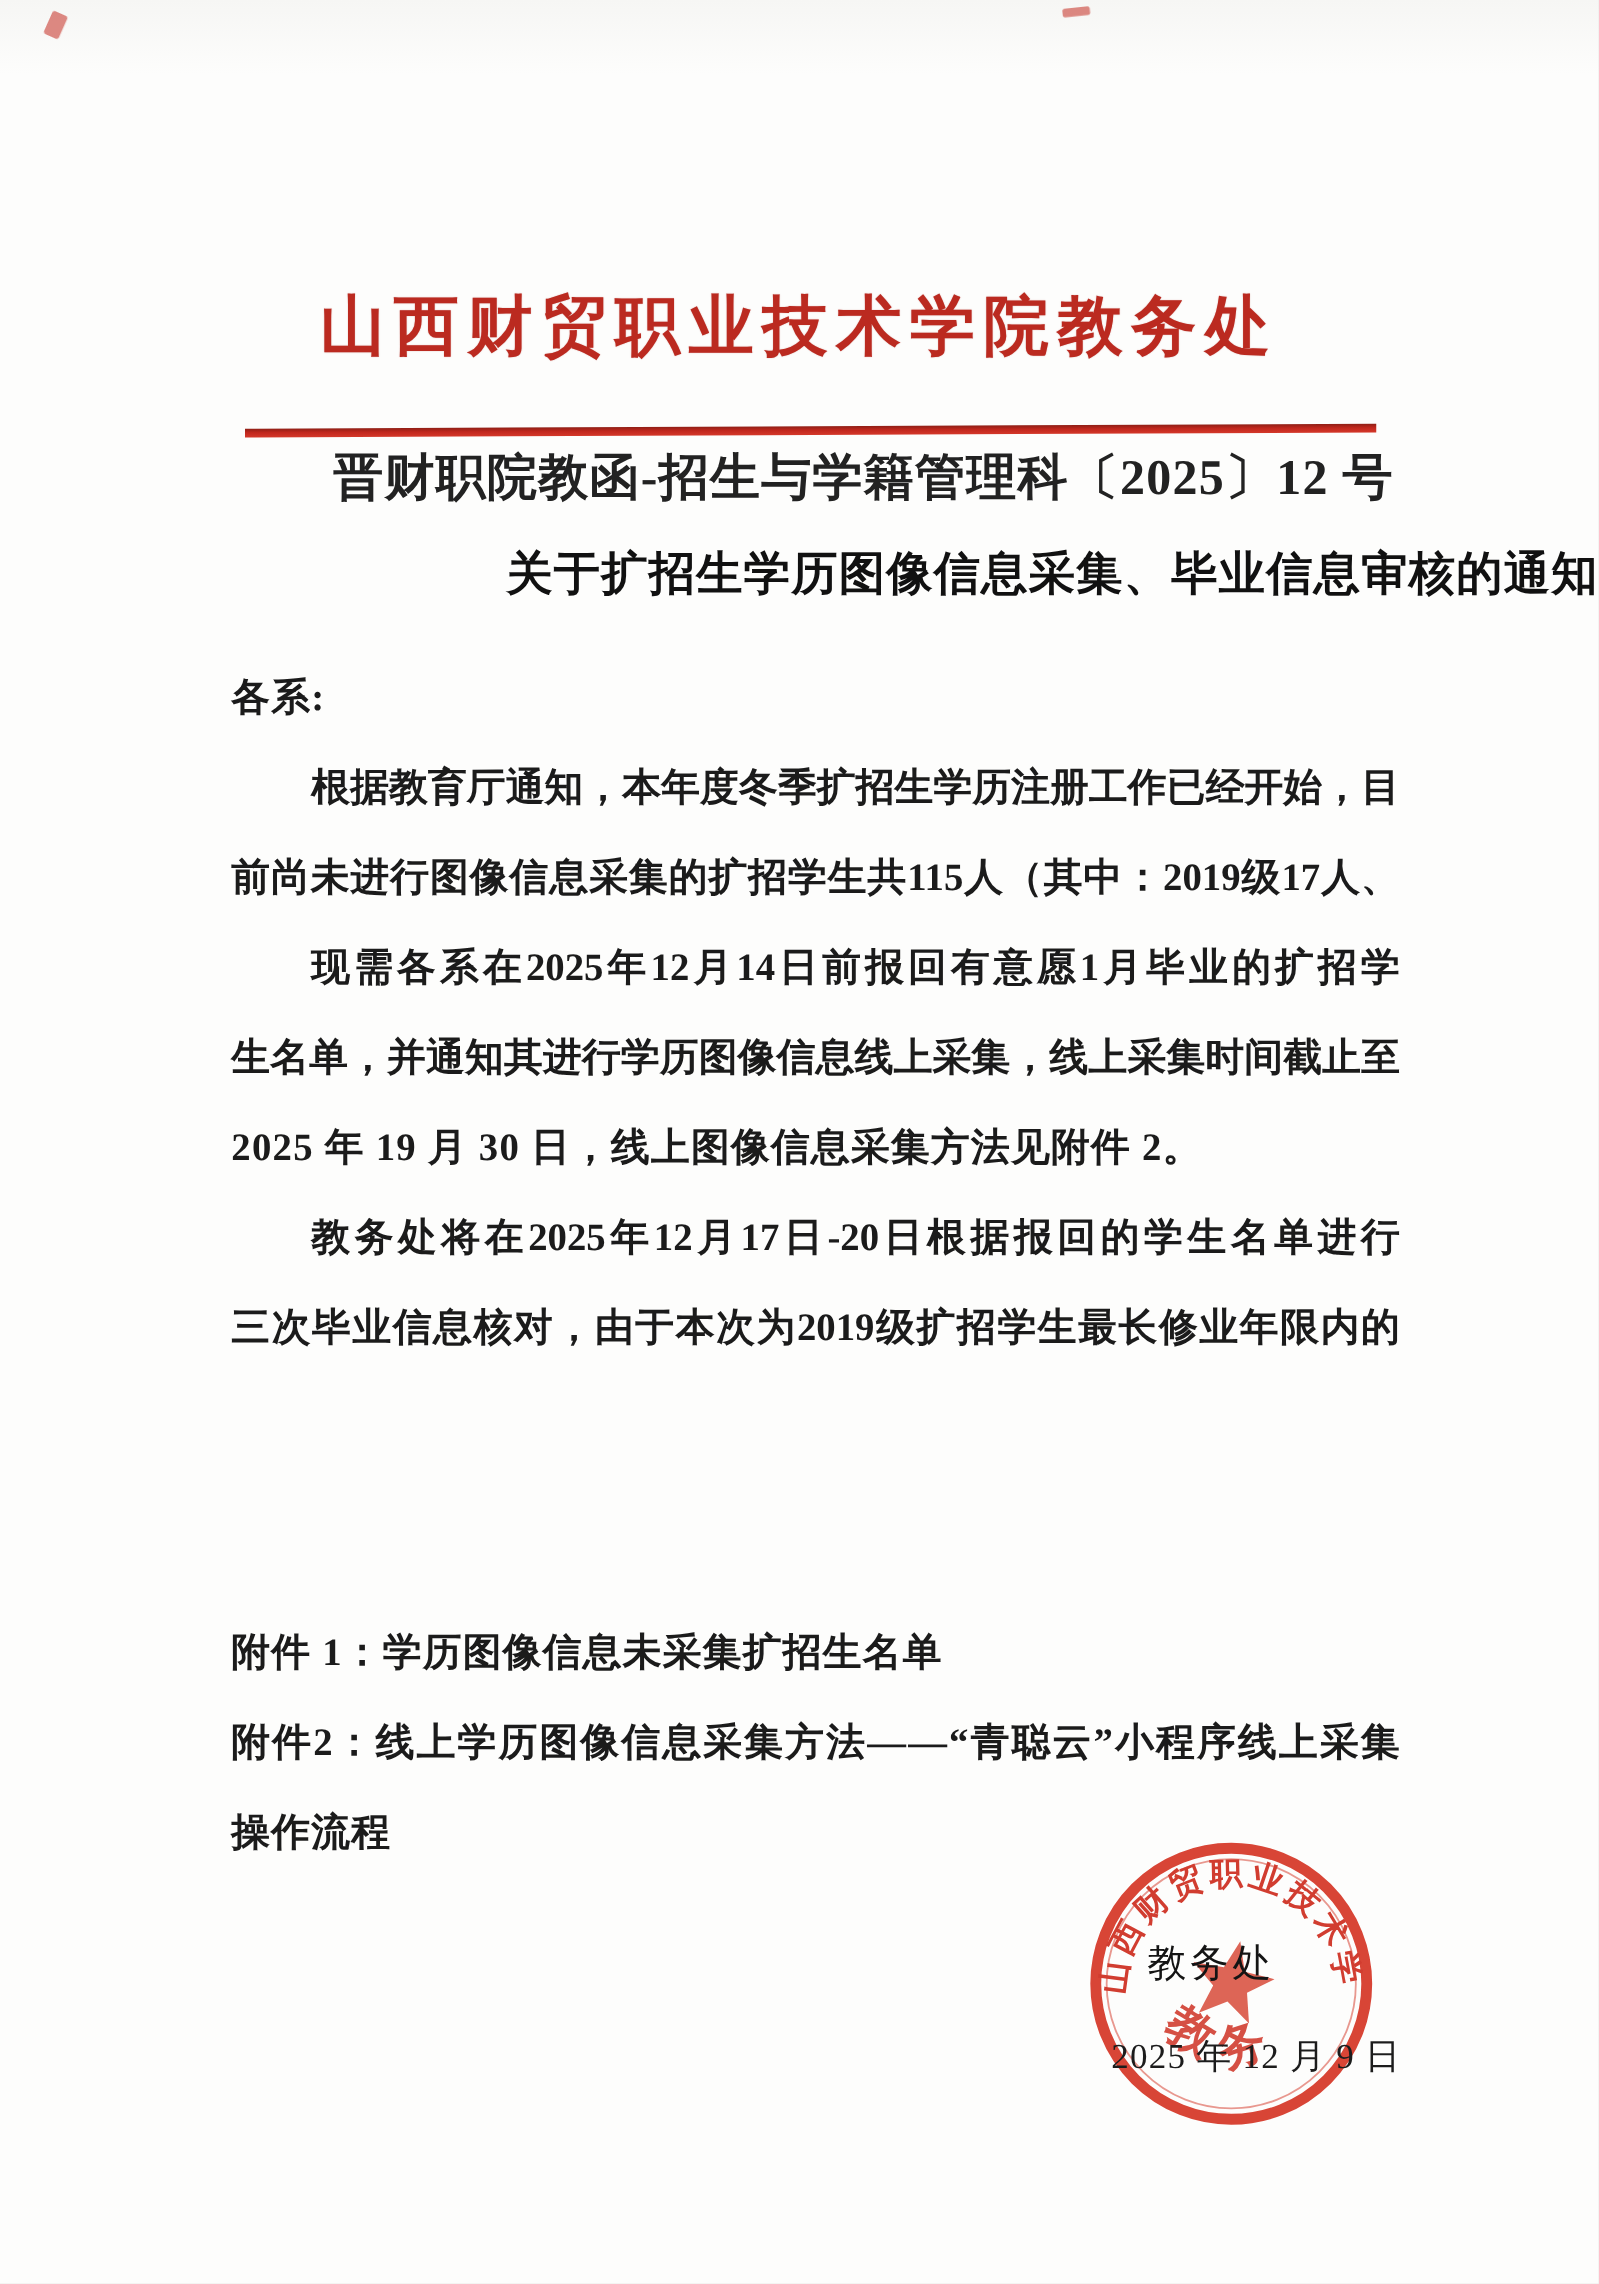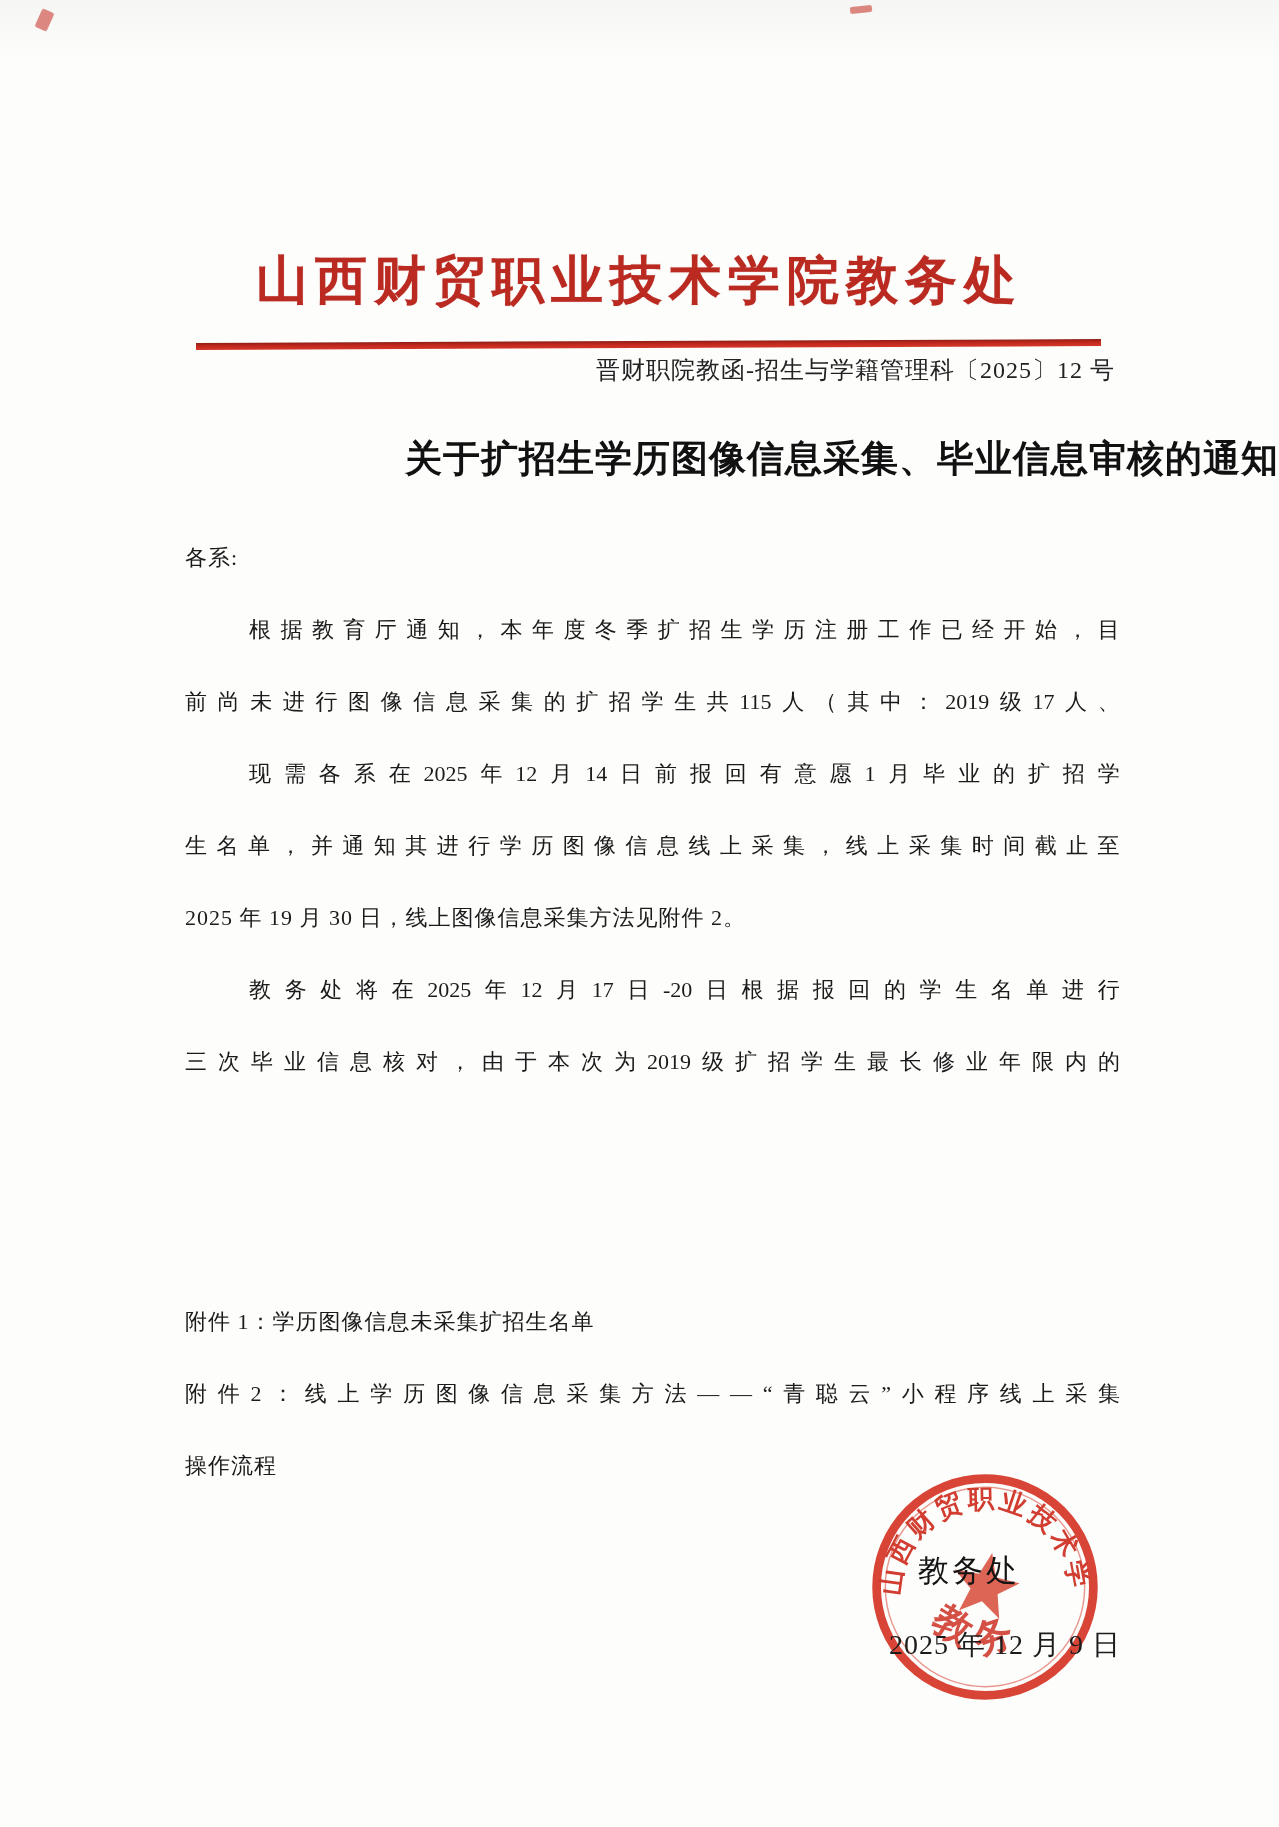--- a/index.html
+++ b/index.html
@@ -16,40 +16,39 @@
   .speck.a{left:38px;top:10px;width:13px;height:20px;transform:rotate(24deg);}
   .speck.b{left:850px;top:6px;width:22px;height:7px;transform:rotate(-6deg);}
 
   .header-title{
     position:absolute;left:0;right:0;top:226px;
     text-align:center;
     font-size:52px;font-weight:bold;
     letter-spacing:7px;
     color:#bb2a20;
     text-shadow:0 0 1px rgba(150,20,12,.4);
-    margin-top:20px;
   }
   .red-rule{
     position:absolute;left:196px;top:341px;width:905px;height:7px;
     background:linear-gradient(180deg,#8f1f16 0,#c1271d 45%,#d4382a 100%);
     transform:rotate(-0.25deg);
   }
   .doc-number{
     position:absolute;right:164px;top:354px;
-    font-size:24px;letter-spacing:1px;white-space:nowrap;color:#222;
+    font-size:40px;letter-spacing:1px;white-space:nowrap;color:#222;font-weight:bold;
   }
   .notice-title{
     position:absolute;left:0;right:0;top:434px;
     text-align:right;
     font-size:37px;font-weight:bold;letter-spacing:1px;color:#111;
     white-space:nowrap;
   }
   .body-block{position:absolute;left:185px;top:522px;width:935px;}
   .attach-block{position:absolute;left:185px;top:1286px;width:935px;}
-  .line{height:72px;line-height:72px;font-size:22px;letter-spacing:1px;color:#1b1b1b;}
+  .line{height:72px;line-height:72px;font-size:31px;letter-spacing:1px;color:#1b1b1b;font-weight:bold;}
   .line.plain{white-space:nowrap;}
   .line.jst{display:flex;justify-content:space-between;align-items:center;letter-spacing:0;}
   .line.jst span{display:block;line-height:72px;}
   .line.indent{padding-left:64px;}
 
   .seal{position:absolute;left:865px;top:1467px;width:240px;height:240px;opacity:.94;}
   .signer{
     position:absolute;left:918px;top:1550px;width:160px;
     font-size:31px;letter-spacing:3px;color:#141414;white-space:nowrap;
   }

